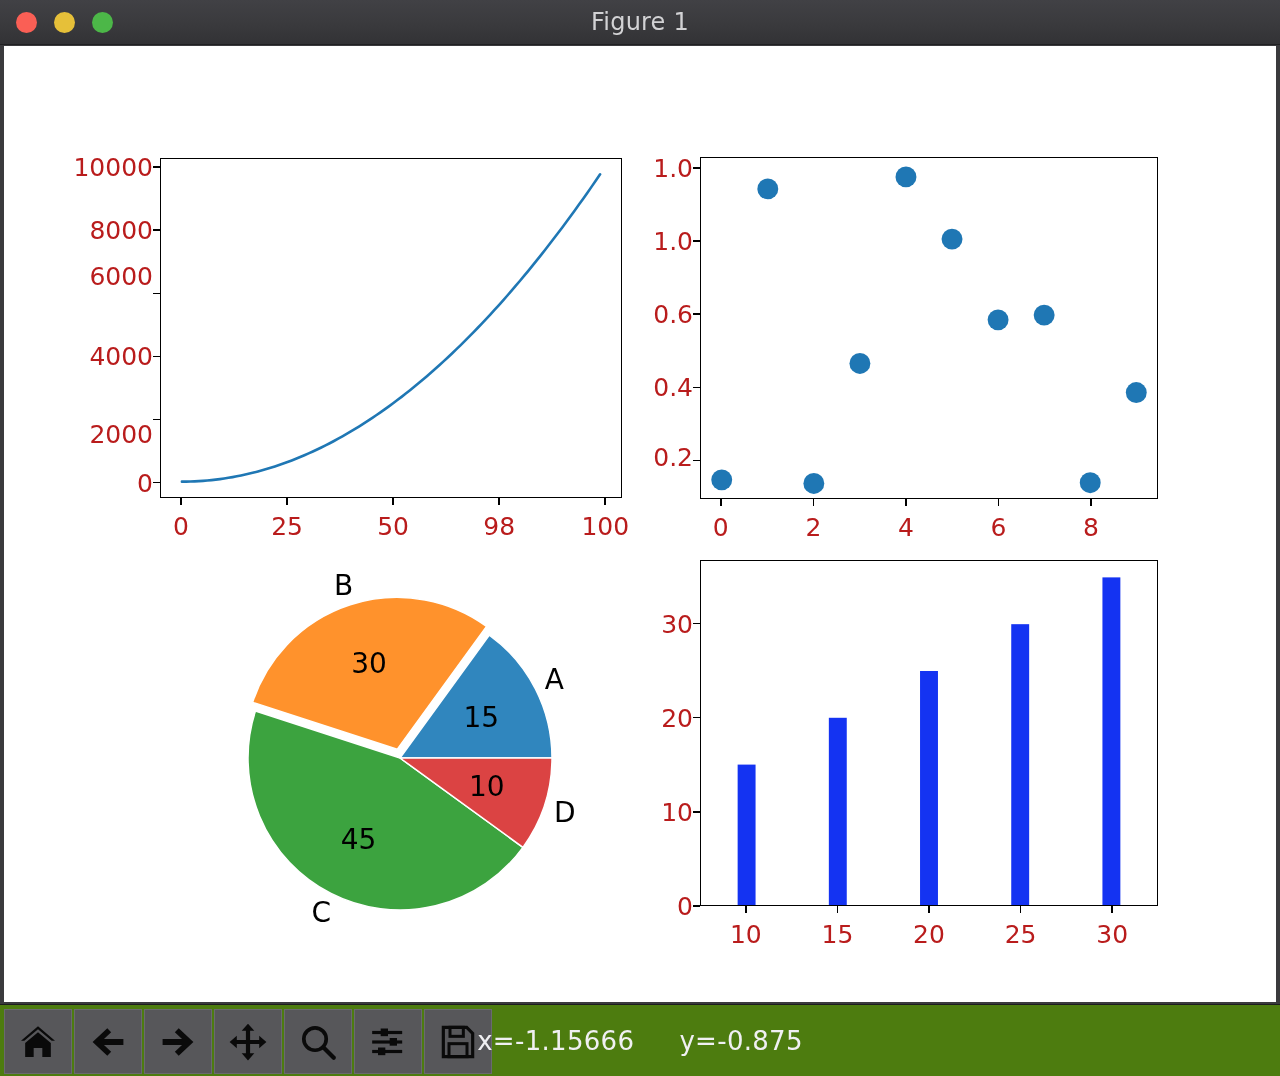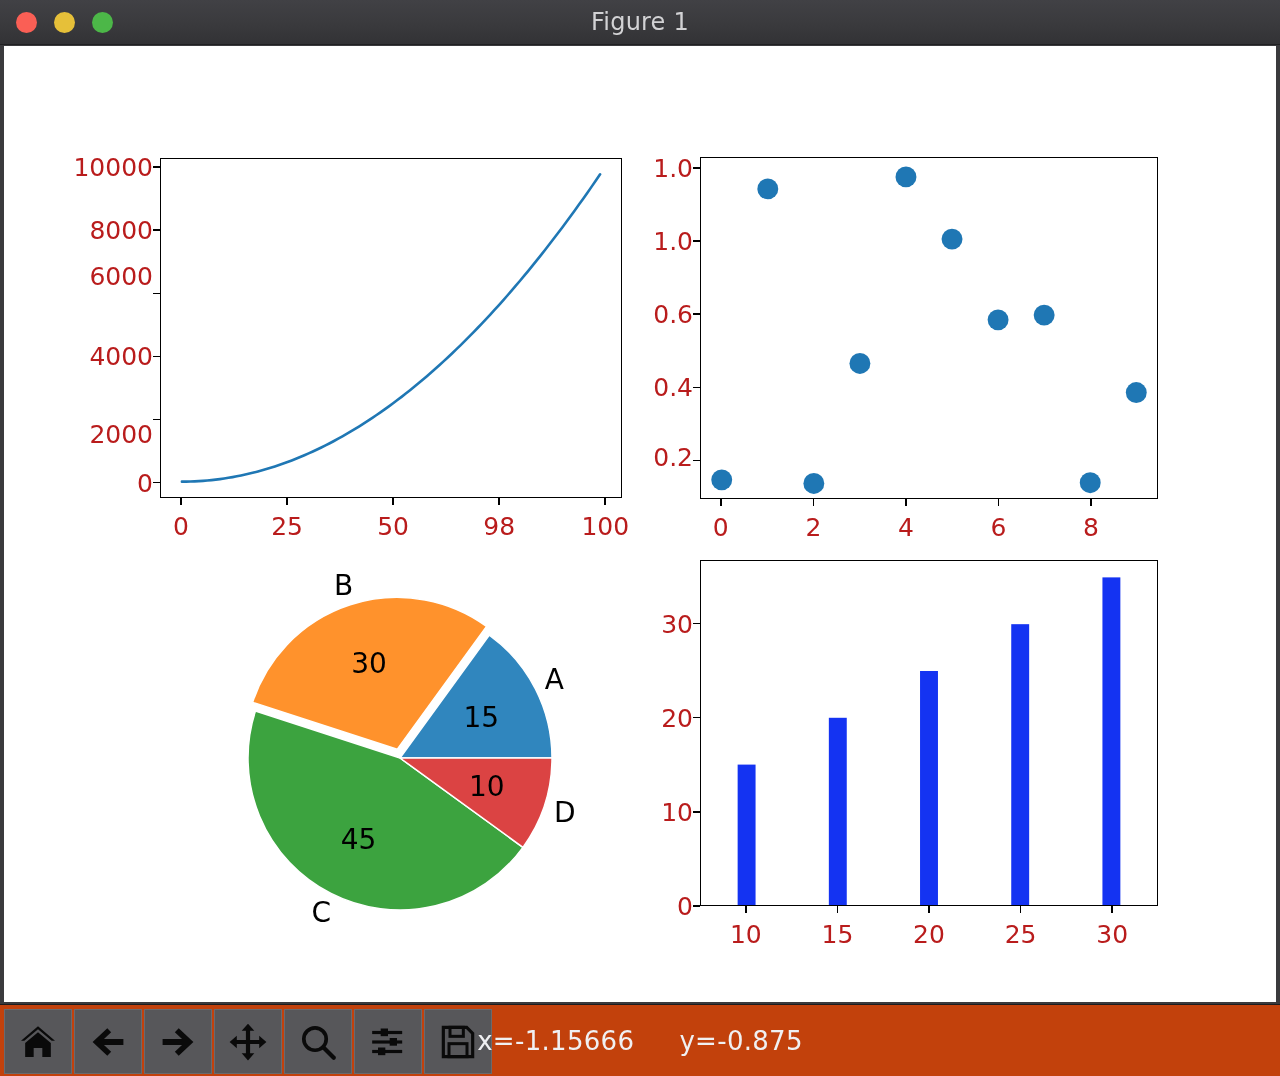--- a/index.html
+++ b/index.html
@@ -83,21 +83,21 @@
   .xtick { text-align: center; transform: translateX(-50%); }
   .tickmark { position: absolute; background: #000; }
   .tick-y { width: 7px; height: 1.6px; }
   .tick-x { width: 1.6px; height: 7px; }
 
   
   .toolbar {
     position: absolute;
     left: 0; top: 1004px;
     width: 1280px; height: 72px;
-    background: #c2410c;
+    background: #4d7c0f;
     border-top: 1px solid #1d1d1f;
     box-sizing: border-box;
   }
   .tb-buttons {
     position: absolute;
     left: 4px; top: 4px;
     display: flex;
     gap: 2px;
   }
   .tb-btn {

